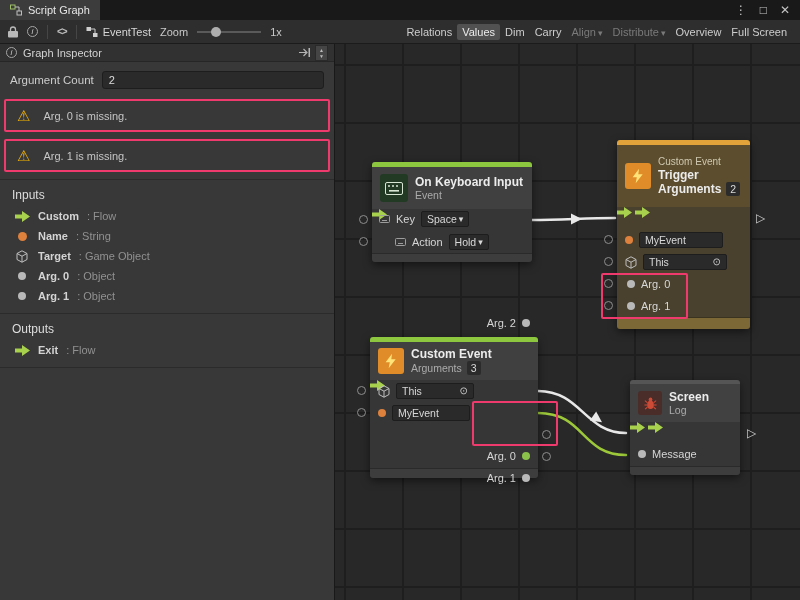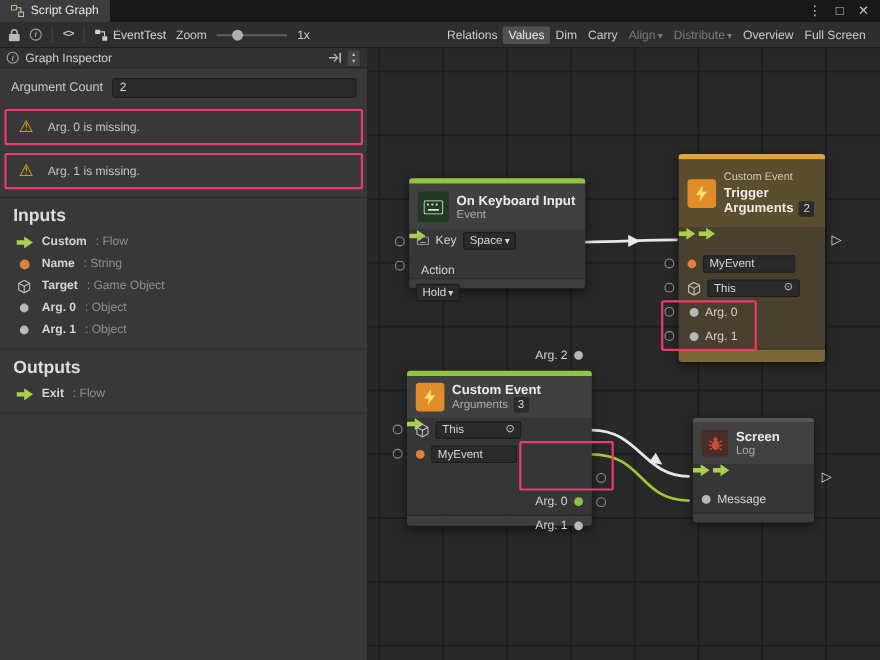--- a/index.html
+++ b/index.html
@@ -37,21 +37,21 @@
   .stepper { width:13px; height:16px; background:#454545; border:1px solid #2a2a2a; display:flex; flex-direction:column; align-items:center; justify-content:center; font-size:5px; color:#bbb; line-height:6px; }
   .title-block { display:flex; align-items:center; gap:11px; padding:9px 10px; border-bottom:1px solid #2a2a2a; min-height:46px; }
   .title-text { font-size:13px; color:#e6e6e6; }
   .arg-row { display:flex; align-items:center; gap:8px; padding:9px 10px 3px 10px; }
   .arg-label { color:#cccccc; font-size:11.5px; white-space:nowrap; }
   .arg-input { flex:1; background:#2a2a2a; border:1px solid #1d1d1d; border-radius:3px; height:18px; line-height:16px; padding:0 6px; color:#dcdcdc; }
   .warn-box { margin:7px 4px 0 4px; border:2px solid #ee3a6c; border-radius:2px; display:flex; align-items:center; gap:13px; padding:7px 11px; }
   .warn-ico { color:#f3b300; font-size:15px; line-height:15px; }
   .warn-text { color:#c6c6c6; }
   .hr { height:1px; background:#2b2b2b; margin-top:7px; }
-  .sec-head { font-size:16px; font-weight:bold; color:#dedede; padding:8px 12px 4px 12px; }
+  .sec-head { font-size:12px; font-weight:normal; color:#dedede; padding:8px 12px 4px 12px; }
   .pitem { display:flex; align-items:center; gap:8px; height:20px; padding-left:14px; }
   .pitem .ico { width:16px; display:flex; justify-content:center; align-items:center; }
   .pname { font-weight:bold; color:#d4d4d4; }
   .ptype { color:#919191; }
   .ptype::before { content:" : "; }
   .dot { width:9px; height:9px; border-radius:50%; }
   .dot.orange { background:#dd813d; }
   .dot.gray   { background:#b9b9b9; }
   .dot.green  { background:#8bc34a; }
   .dot.sm { width:8px; height:8px; }
@@ -262,21 +262,21 @@
             </svg>
           <span class="plabel">Key</span>
           <span class="field">
               <span>Space</span>
               <span class="caret">▾</span>
             </span>
         </div>
         <svg class="flow-out" style="top:6px;" width="15" height="11" viewBox="0 0 15 11">
             <path d="M0 3.5 h7 V0 l8 5.5 -8 5.5 V7.5 H0 z" fill="#a8d14d"></path>
           </svg>
-        <div class="nrow" style="left:6px; top:25px; height:16px;flex-direction:column;">
+        <div class="nrow" style="left:23px; top:25px; height:16px;">
           <svg width="11" height="8" viewBox="0 0 11 8">
               <rect x="0.5" y="0.5" width="10" height="7" rx="1" fill="none" stroke="#9d9d9d"></rect>
               <rect x="3" y="5" width="5" height="1" fill="#9d9d9d"></rect>
             </svg>
           <span class="plabel">Action</span>
           <span class="field">
               <span>Hold</span>
               <span class="caret">▾</span>
             </span>
         </div>

